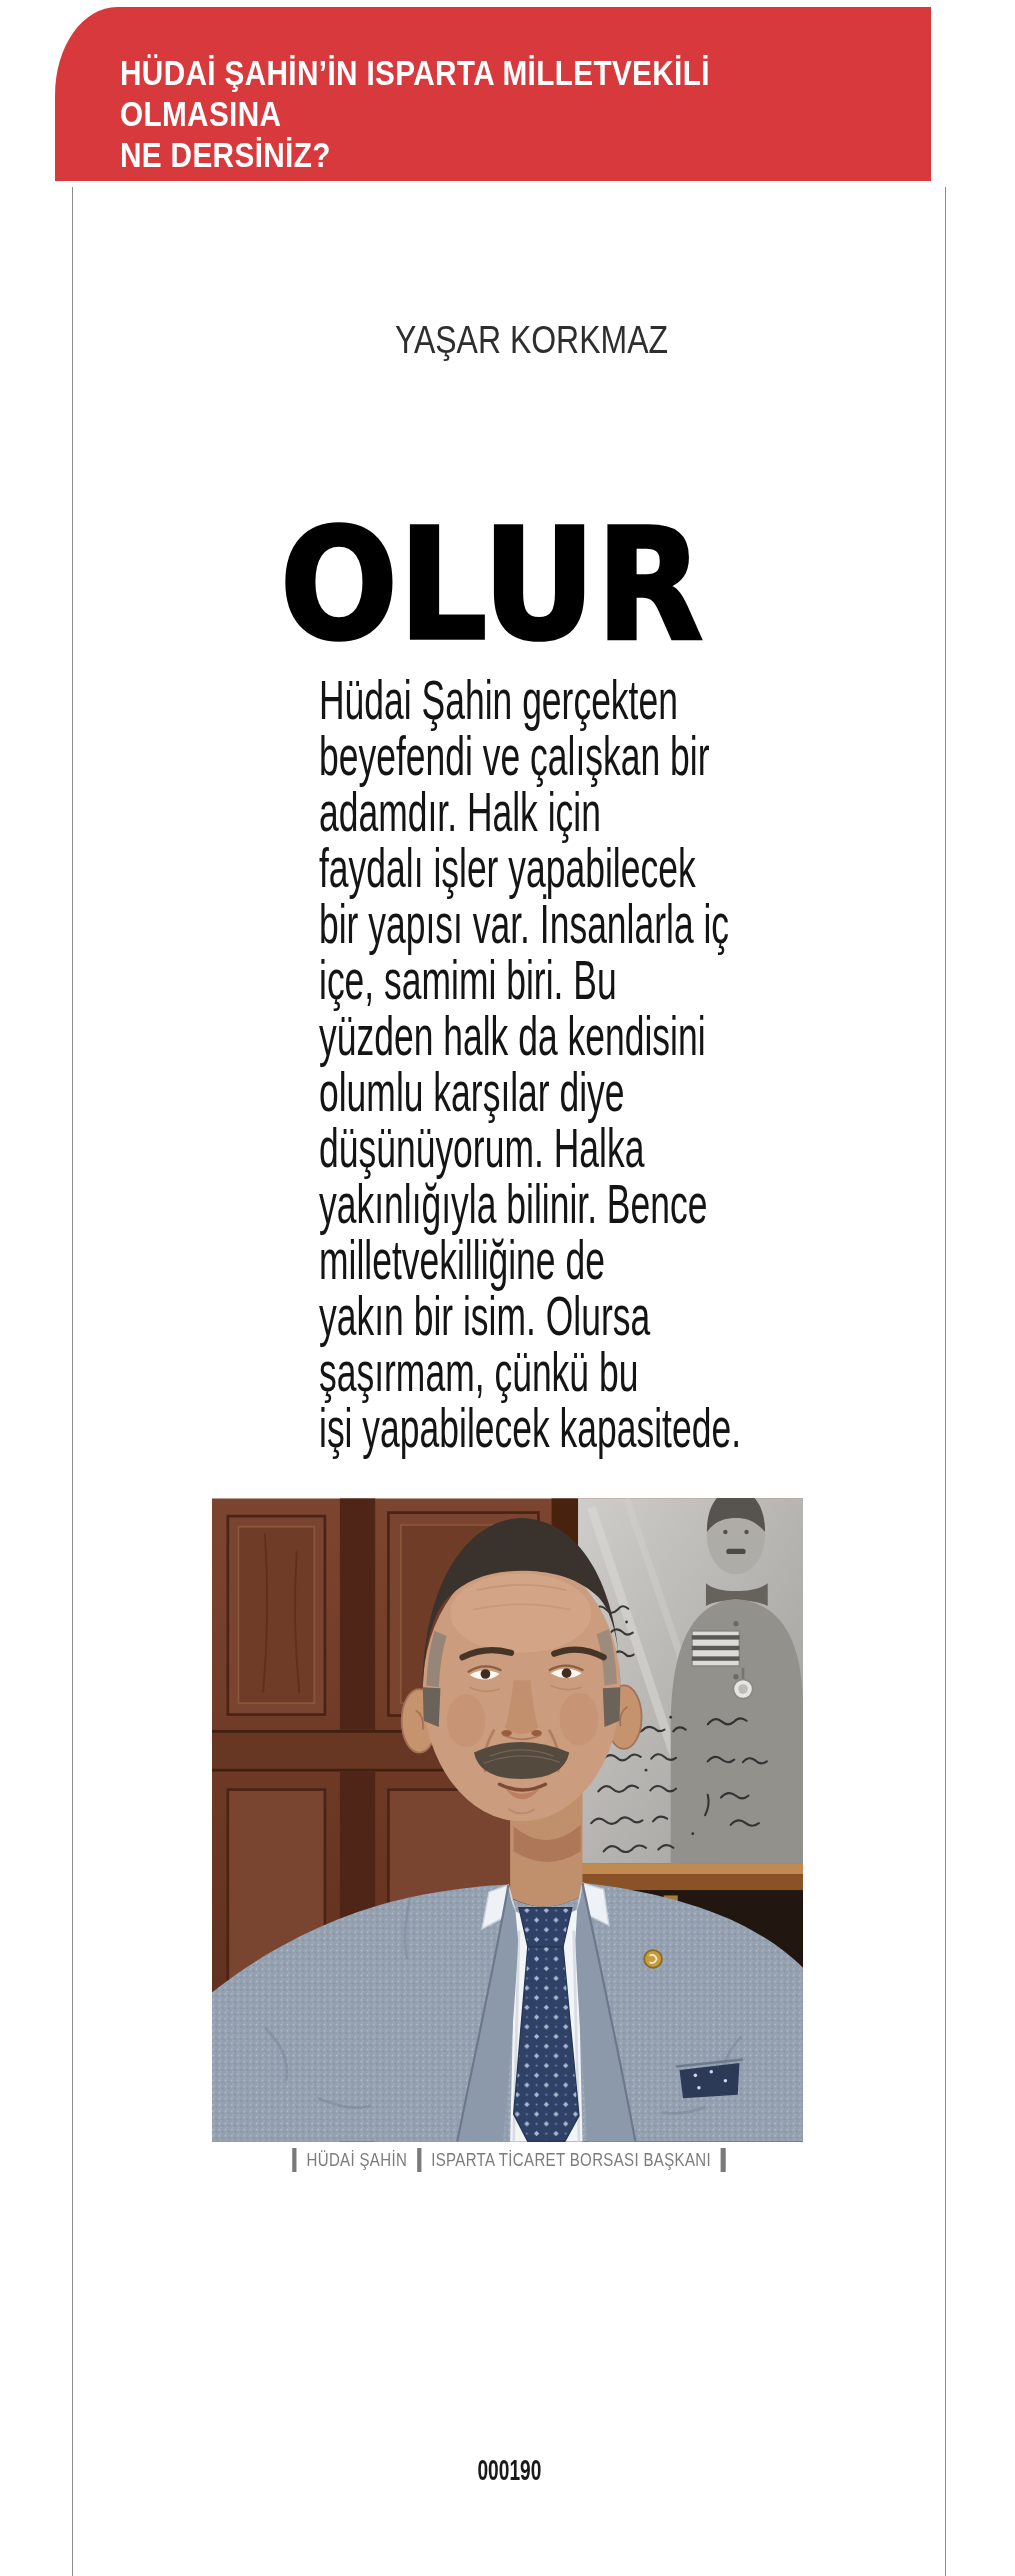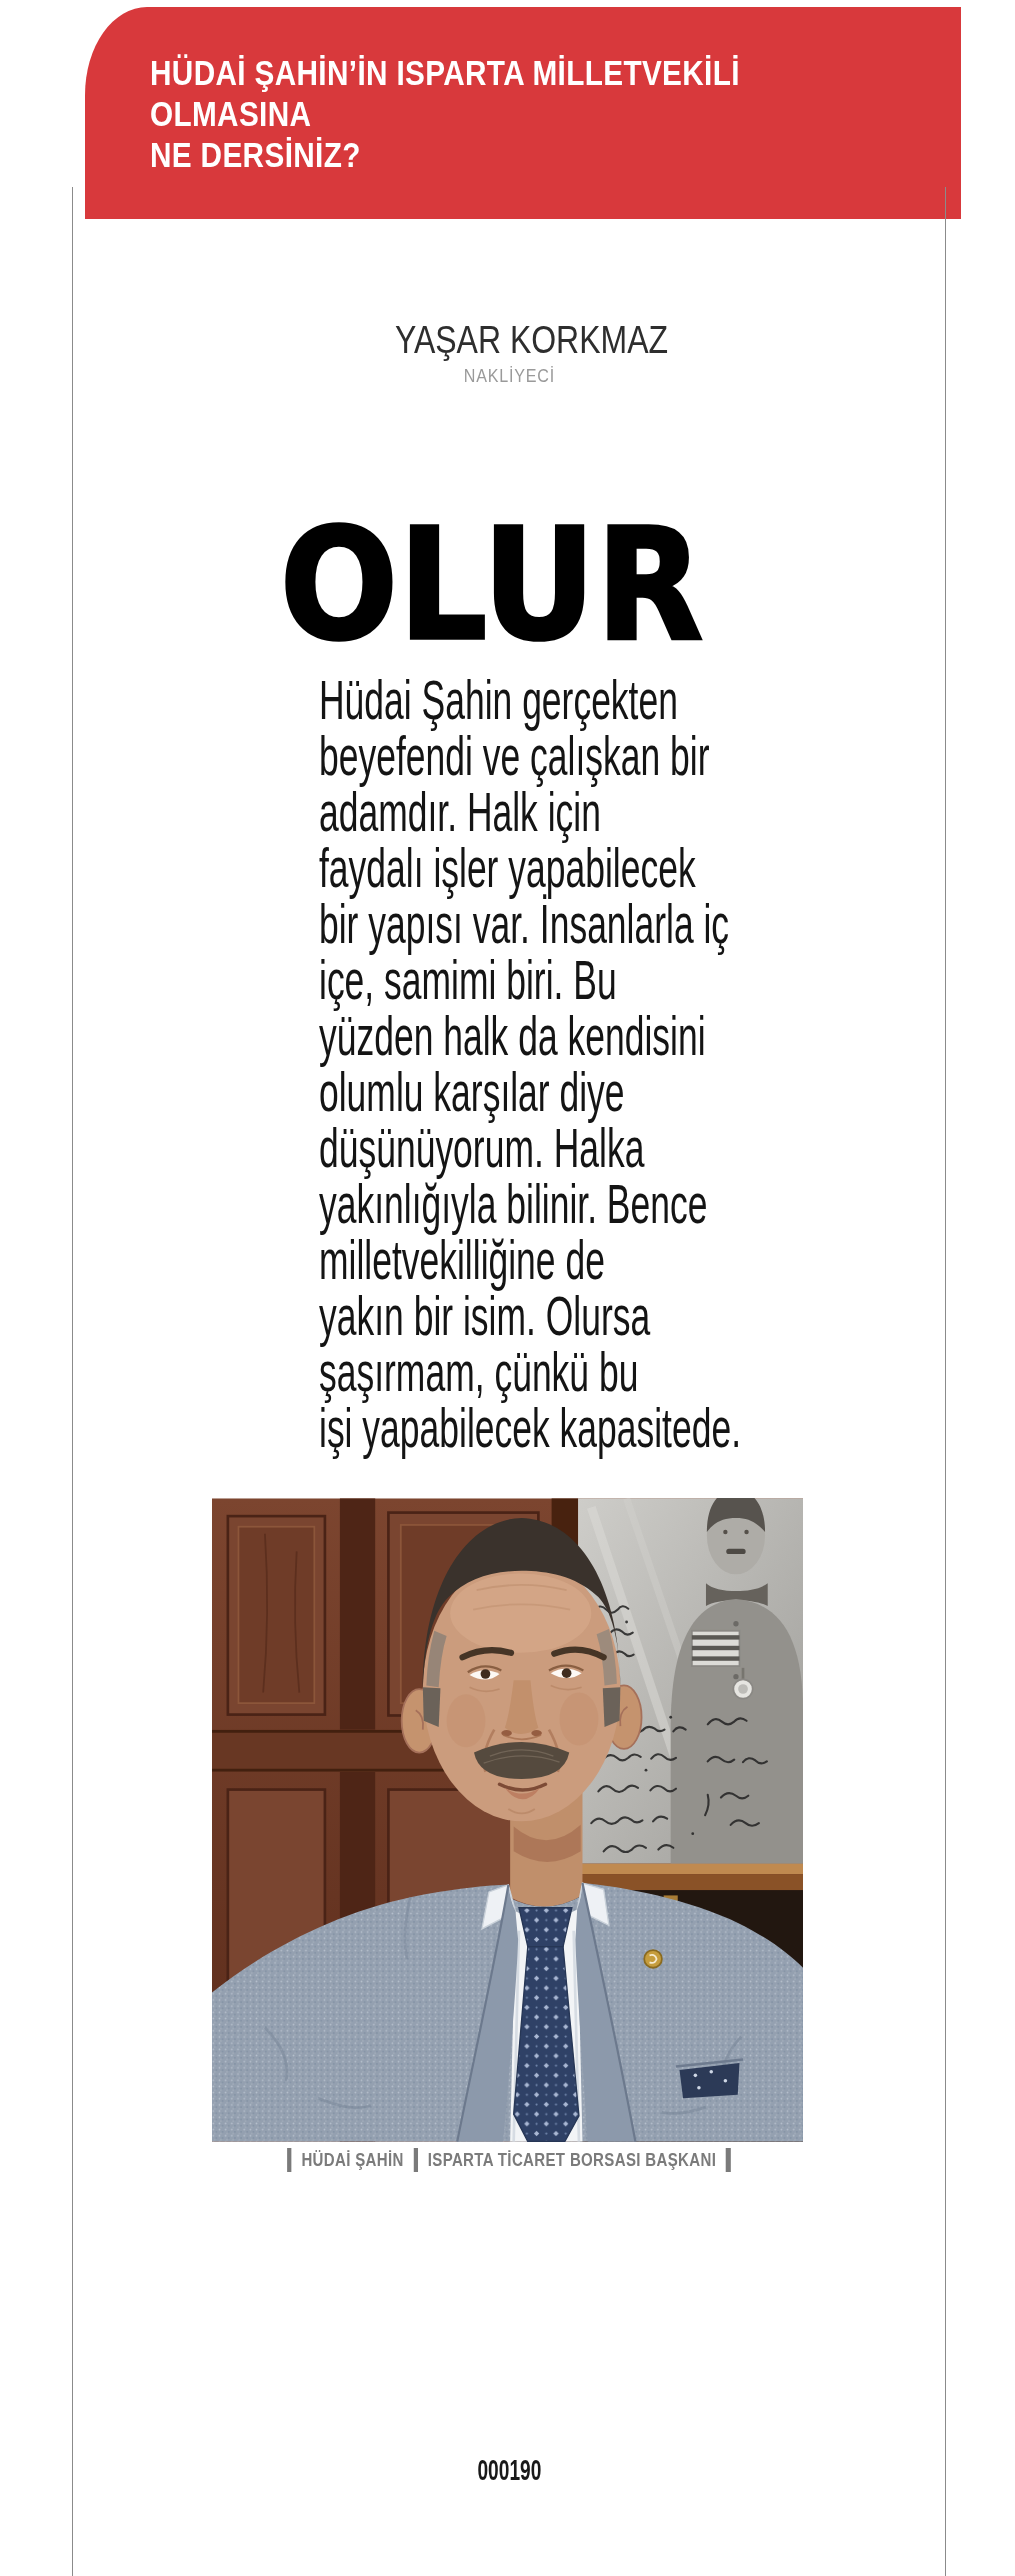--- a/index.html
+++ b/index.html
@@ -7,21 +7,21 @@
     --headline-black:#000000; --body-text:#141414; --name-text:#2e2e2e;
     --muted-text:#9a9a9a; --caption-text:#7b7b7b; --footer-code:#191919;
     --footer-site:#8e8e8e; --page-bg:#ffffff;
   }
   *{margin:0;padding:0;box-sizing:border-box;}
   html,body{background:#fff;}
   body{width:1015px;font-family:"Liberation Sans",sans-serif;}
   .page{position:relative;width:1015px;height:2576px;background:var(--page-bg);overflow:hidden;}
 
   
-  .banner{position:absolute;left:85px;top:7px;width:876px;height:212px;
+  .banner{position:absolute;left:55px;top:7px;width:876px;height:174px;
     background:var(--banner-red);border-top-left-radius:62px 88px;}
   .banner-text{position:absolute;left:65px;top:45px;color:var(--banner-text);
     font-size:35px;font-weight:bold;line-height:41px;white-space:pre-line;
     transform:scaleX(.85);transform-origin:left top;letter-spacing:0.4px;}
 
   
   .frame{position:absolute;left:72px;top:187px;width:874px;height:2389px;
     border-left:1.8px solid var(--frame-border);border-right:1.8px solid var(--frame-border);}
 
   .center-row{position:absolute;left:72px;width:874px;text-align:center;}
@@ -37,21 +37,21 @@
     letter-spacing:0.9px;transform:scaleX(.9);transform-origin:left top;
     -webkit-text-stroke:3.5px var(--headline-black);white-space:nowrap;}
 
   .answer-body{position:absolute;left:319px;top:672px;width:724px;
     font-size:55px;line-height:56px;color:var(--body-text);white-space:pre-line;
     transform:scaleX(.645);transform-origin:left top;}
 
   .photo{position:absolute;left:212px;top:1498px;width:591px;height:644px;}
   .photo svg{display:block;width:591px;height:644px;}
 
-  .caption{top:2148px;height:25px;font-weight:bold;}
+  .caption{top:2148px;height:25px;}
   .caption .cap-inner{display:inline-flex;align-items:center;gap:11.5px;
     transform:scaleX(.85);vertical-align:top;}
   .cap-bar{width:5.3px;height:24px;background:#7a7a7a;}
   .cap-text{font-size:17.7px;letter-spacing:0.4px;color:var(--caption-text);white-space:nowrap;line-height:24px;}
 
   .footer-code{top:2456px;font-size:29px;line-height:29px;color:var(--footer-code);font-weight:bold;}
   .footer-code .cx{transform:scaleX(.66);}
   .footer-site{top:2486px;font-size:25.6px;line-height:25.6px;color:var(--footer-site);}
   .footer-site .cx{transform:scaleX(.78);}
 </style>
@@ -62,23 +62,20 @@
 
   <div class="banner">
     <div class="banner-text">HÜDAİ ŞAHİN’İN ISPARTA MİLLETVEKİLİ OLMASINA
 NE DERSİNİZ?</div>
   </div>
 
   <div class="frame"></div>
 
   <div class="center-row person-name">
     <span class="cx">YAŞAR KORKMAZ</span>
-  </div>
-  <div class="center-row person-occ">
-    <span class="cx">NAKLİYECİ</span>
   </div>
 
   <div class="answer-headline">OLUR</div>
   <div class="answer-body">Hüdai Şahin gerçekten
 beyefendi ve çalışkan bir
 adamdır. Halk için
 faydalı işler yapabilecek
 bir yapısı var. İnsanlarla iç
 içe, samimi biri. Bu
 yüzden halk da kendisini

